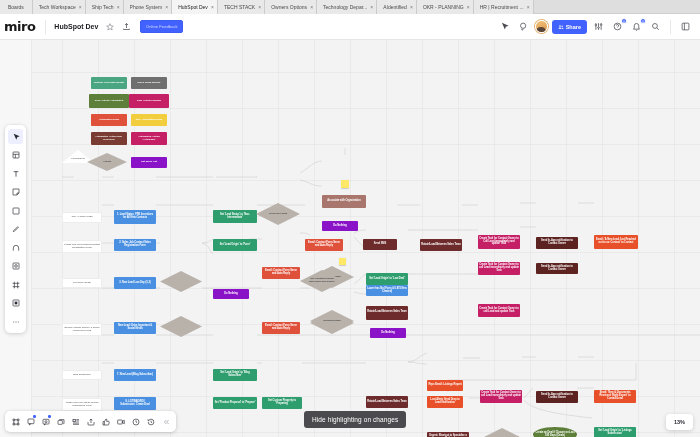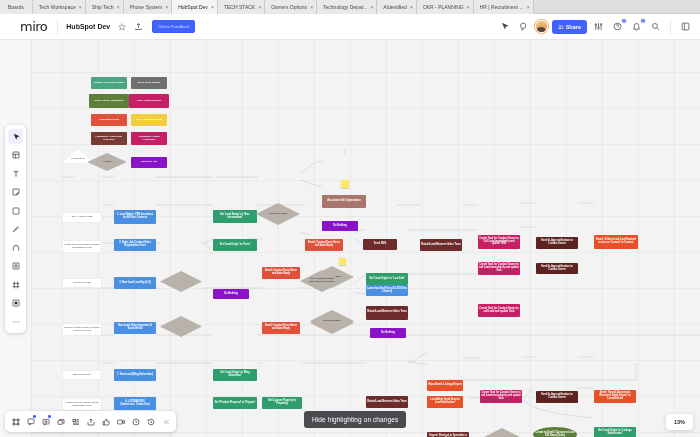--- a/index.html
+++ b/index.html
@@ -36,22 +36,22 @@
   .tab.first{ padding:0 8px; }
 
   
   #appheader{
     position:absolute; top:14px; left:0; width:700px; height:26px;
     background:#ffffff; border-bottom:1px solid #e6e6e8;
     display:flex; align-items:center; z-index:40;
   }
   #logo{
     font-family:"DejaVu Sans", sans-serif;
-    font-size:13px; font-weight:400; letter-spacing:-0.5px;
-    color:#1a1a1a; padding-left:20px; padding-right:10px;
+    font-size:13px; font-weight:700; letter-spacing:-0.5px;
+    color:#1a1a1a; padding-left:4px; padding-right:10px;
   }
   .hdiv{ width:1px; height:14px; background:#e8e8ea; }
   #boardname{
     font-size:7px; color:#1b1b1f; font-weight:600;
     padding:0 4px 0 8px; white-space:nowrap;
   }
   .hicon{
     display:flex; align-items:center; justify-content:center;
     width:15px; height:15px; color:#57585e;
   }

